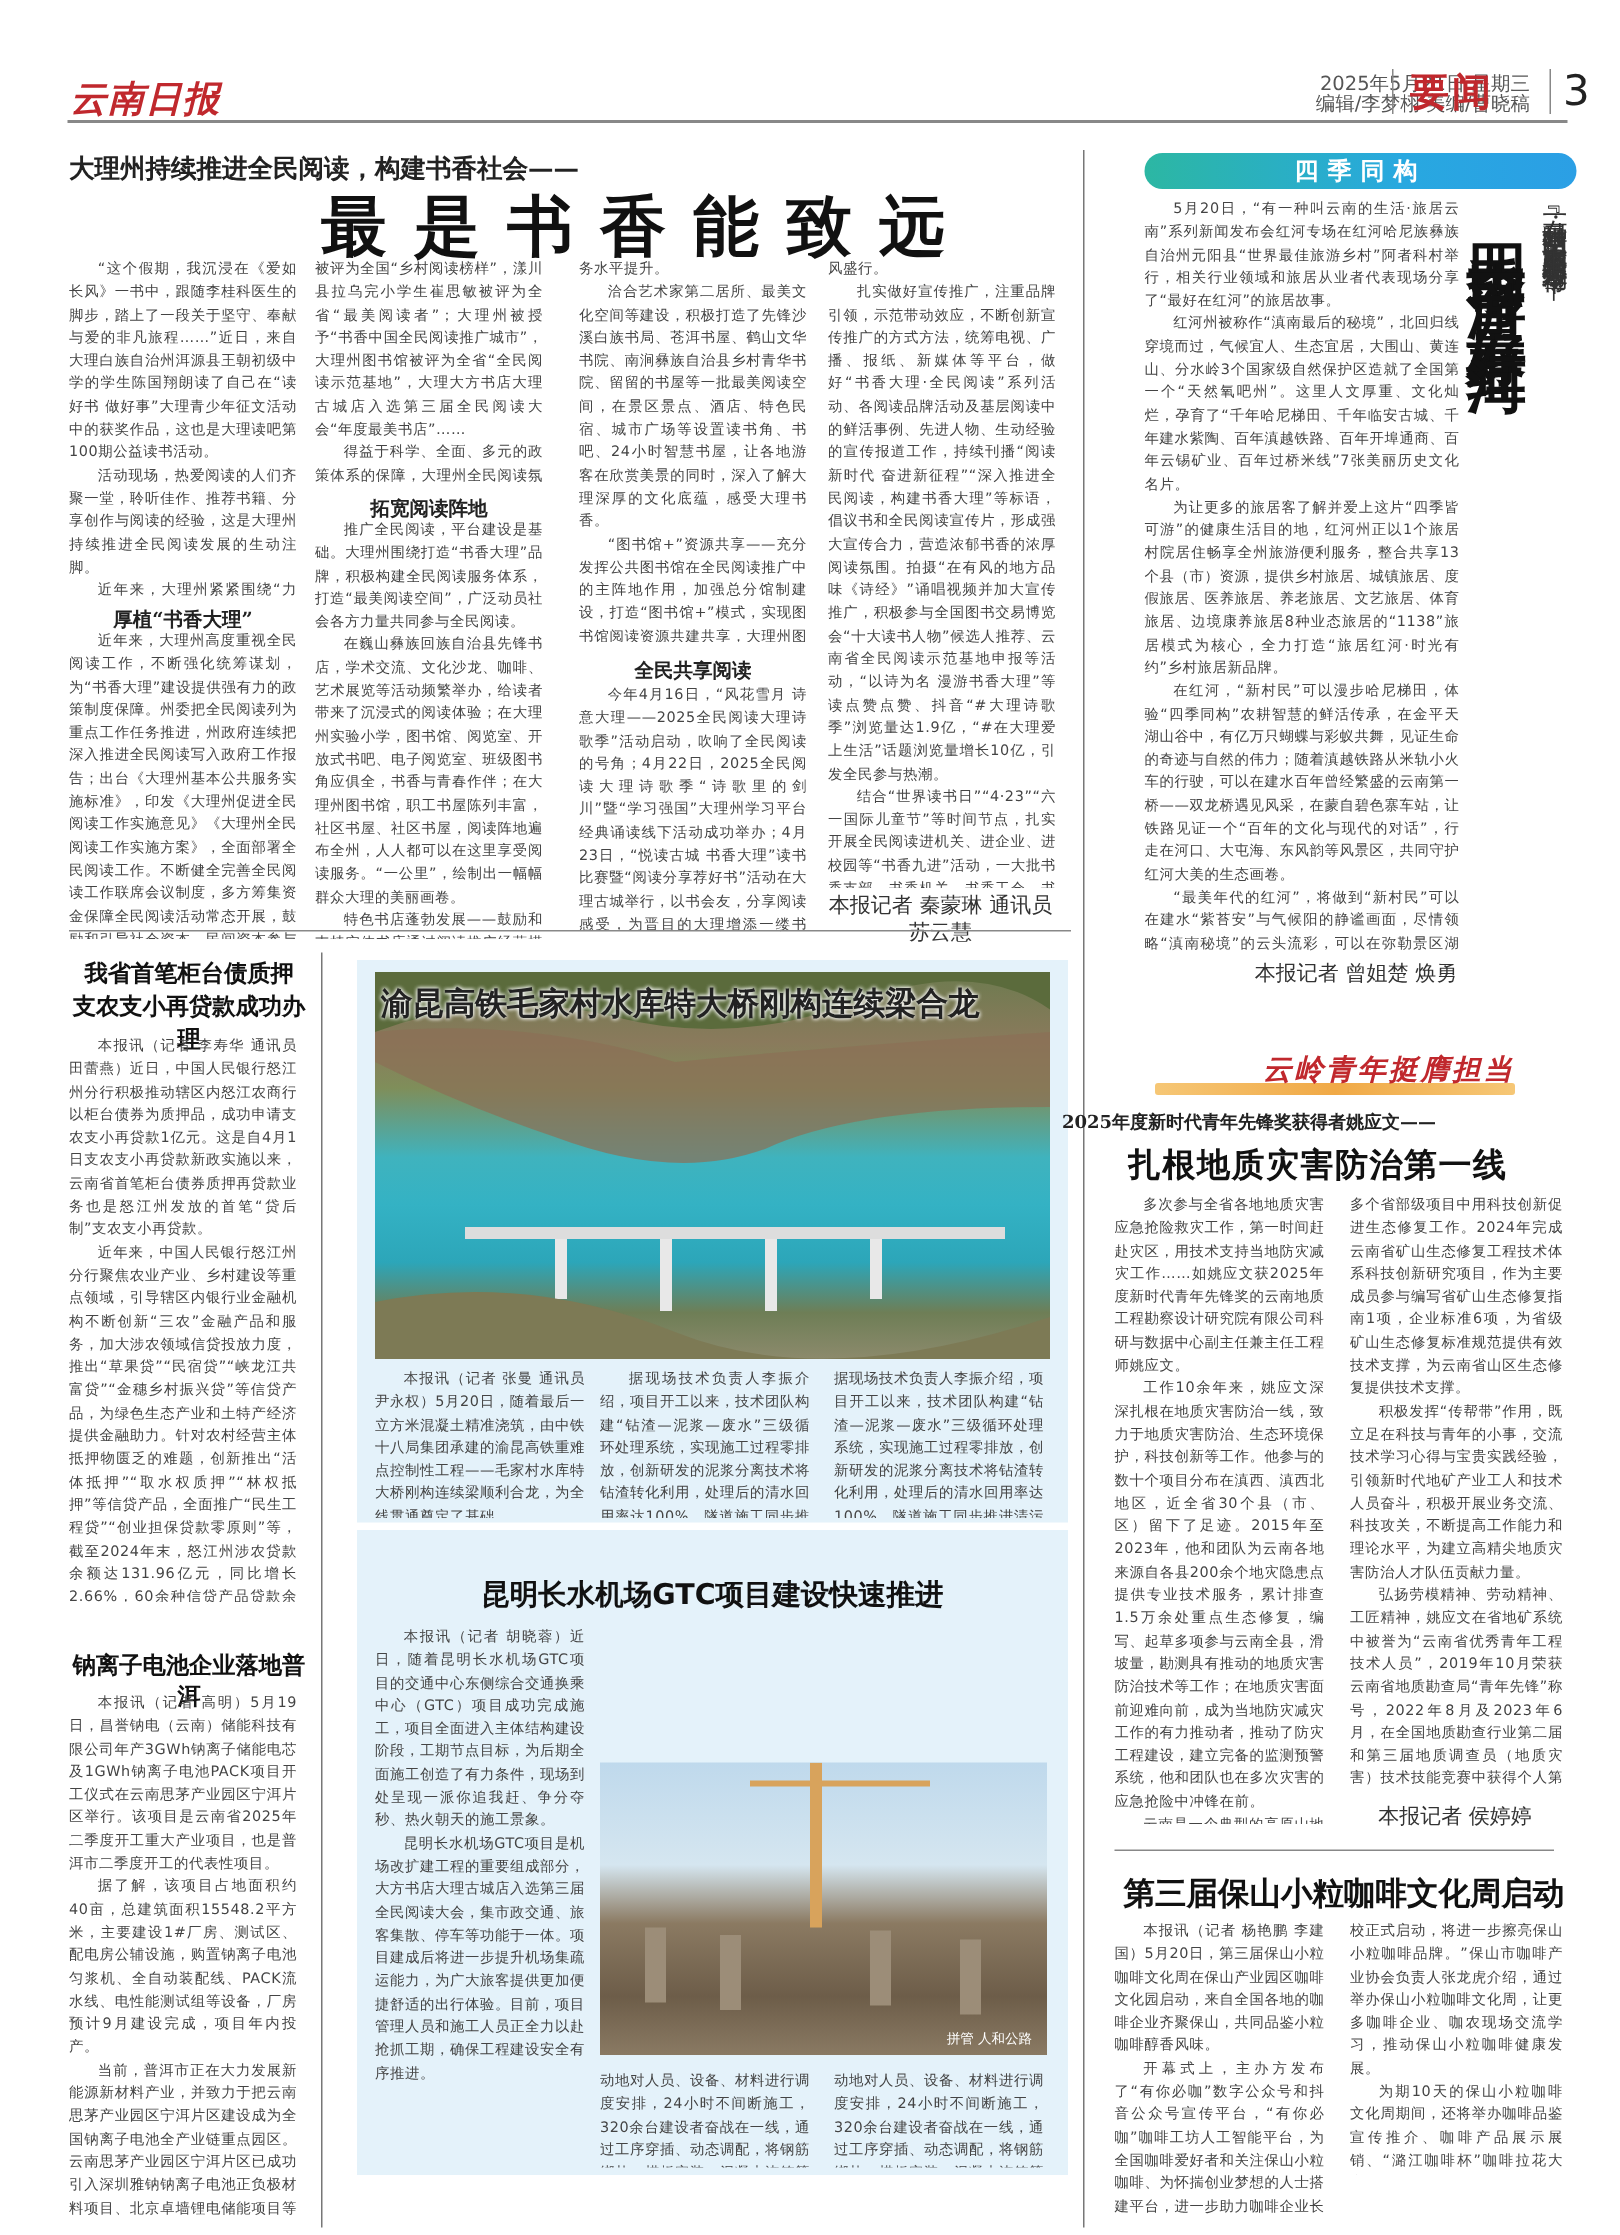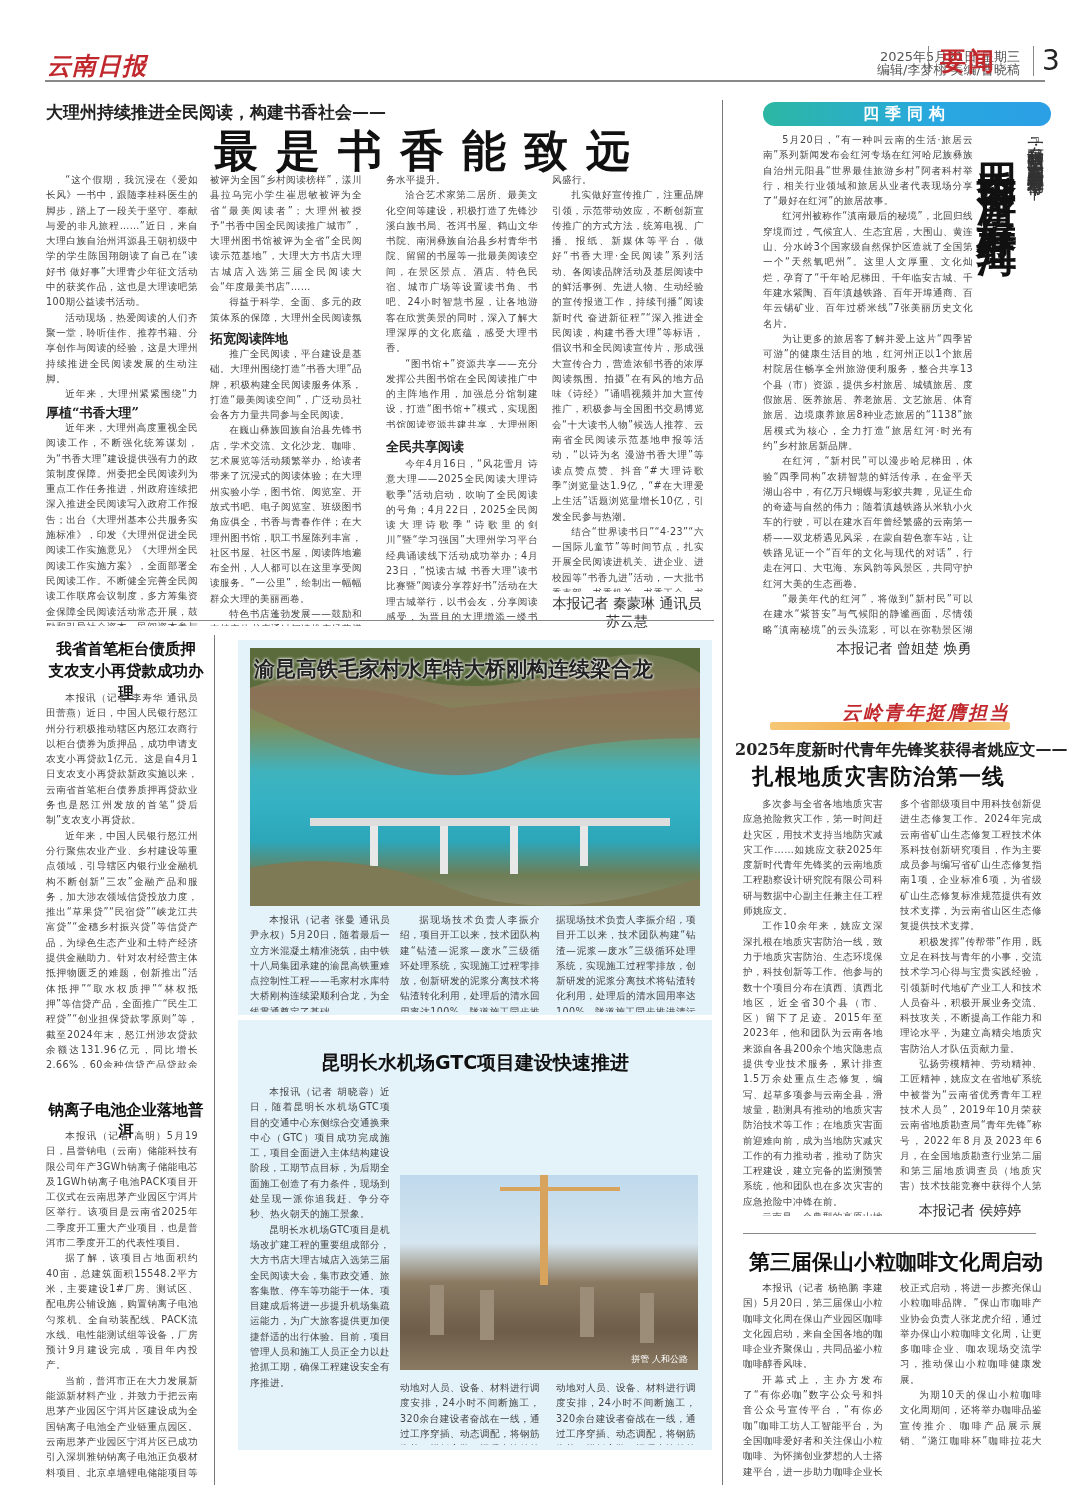--- a/index.html
+++ b/index.html
@@ -11,21 +11,21 @@
 .dateline{left:820px;top:50px;font-size:13px;color:#555;line-height:13px;text-align:right;width:200px;white-space:nowrap}
 .dateline .d1{display:block}
 .sec-div{left:1033px;top:46px;width:1px;height:30px;background:#888}
 .sec-div2{left:928px;top:46px;width:1px;height:30px;background:#888}
 .section-name{left:940px;top:44px;font-size:26px;font-weight:bold;color:#c0282d;letter-spacing:2px}
 .page-num{left:1042px;top:44px;font-size:28px;color:#222}
 .kicker{font-family:"DejaVu Serif",serif;font-weight:bold;color:#222}
 .headline{font-weight:bold;color:#111}
 .body-text{font-size:9.6px;line-height:15.3px;color:#444;text-align:justify;letter-spacing:0.4px}
 .body-text p{text-indent:2em}
-.sub{font-size:13px;font-weight:bold;margin:6px 0;color:#222;font-family:"DejaVu Serif",serif}
+.sub{font-size:13px;font-weight:bold;text-align:center;margin:6px 0;color:#222;font-family:"DejaVu Serif",serif}
 .byline{font-size:14px;text-align:center;color:#333}
 .vrule{width:1px;background:#777}
 .hrule{height:1px;background:#888}
 .blue-box{background:#e4f2fa}
 .photo{overflow:hidden}
 .yun-banner{left:763px;top:102px;width:288px;height:24px;border-radius:12px;background:linear-gradient(90deg,#2cb7a3,#28a8e0 60%,#2b9fe5);color:#fff;text-align:center;font-size:16px;font-weight:bold;line-height:24px;letter-spacing:6px}
 .vert-title{font-size:40px;font-weight:bold;color:#111;writing-mode:vertical-rl;letter-spacing:6px;line-height:42px}
 .vert-sub{font-family:"DejaVu Serif",serif;font-size:17px;color:#333;writing-mode:vertical-rl;letter-spacing:1px}
 .youth-banner{left:770px;top:700px;width:240px;height:30px}
 .img-caption{font-size:26px;font-weight:bold;color:#222;text-shadow:0 0 3px #fff,0 0 3px #fff}
@@ -175,21 +175,21 @@
   <p style="text-indent:0">动地对人员、设备、材料进行调度安排，24小时不间断施工，320余台建设者奋战在一线，通过工序穿插、动态调配，将钢筋绑扎、模板安装、混凝土浇筑等工序无缝衔接，全体员工以“战备”状态争分夺秒抓进度，确保高质量完成各项目标任务。</p>
 </div>
 <div class="abs body-text" style="left:556px;top:1380px;width:140px;height:65px;overflow:hidden">
   <p style="text-indent:0">动地对人员、设备、材料进行调度安排，24小时不间断施工，320余台建设者奋战在一线，通过工序穿插、动态调配，将钢筋绑扎、模板安装、混凝土浇筑等工序无缝衔接，全体员工以“战备”状态争分夺秒抓进度，确保高质量完成各项目标任务。</p>
 </div>
 
 <div class="abs youth-banner">
   <div style="position:absolute;left:0;right:0;bottom:0;height:8px;background:linear-gradient(90deg,#f6c776,#f0a946,#f6c776);border-radius:2px"></div>
   <div style="position:absolute;left:0;right:0;top:0;text-align:right;font-family:'DejaVu Serif',serif;font-style:italic;font-size:19px;font-weight:bold;color:#c0282d;letter-spacing:2px">云岭青年挺膺担当</div>
 </div>
-<div class="abs kicker" style="left:735px;top:740px;font-size:16px;white-space:nowrap">2025年度新时代青年先锋奖获得者姚应文——</div>
+<div class="abs kicker" style="left:708px;top:740px;font-size:12px;white-space:nowrap">2025年度新时代青年先锋奖获得者姚应文——</div>
 <div class="abs headline" style="left:752px;top:762px;font-size:22px;letter-spacing:1px;white-space:nowrap">扎根地质灾害防治第一线</div>
 <div class="abs body-text" style="left:743px;top:796px;width:140px;height:420px;overflow:hidden">
   <p>多次参与全省各地地质灾害应急抢险救灾工作，第一时间赶赴灾区，用技术支持当地防灾减灾工作……如姚应文获2025年度新时代青年先锋奖的云南地质工程勘察设计研究院有限公司科研与数据中心副主任兼主任工程师姚应文。</p>
   <p>工作10余年来，姚应文深深扎根在地质灾害防治一线，致力于地质灾害防治、生态环境保护，科技创新等工作。他参与的数十个项目分布在滇西、滇西北地区，近全省30个县（市、区）留下了足迹。2015年至2023年，他和团队为云南各地来源自各县200余个地灾隐患点提供专业技术服务，累计排查1.5万余处重点生态修复，编写、起草多项参与云南全县，滑坡量，勘测具有推动的地质灾害防治技术等工作；在地质灾害面前迎难向前，成为当地防灾减灾工作的有力推动者，推动了防灾工程建设，建立完备的监测预警系统，他和团队也在多次灾害的应急抢险中冲锋在前。</p>
   <p>云南是一个典型的高原山地省份，山高谷深，板块破碎，地质灾害多发易发频发，姚应文深知防治地质灾害的重要性，练就了不怕苦、不怕累的坚韧，多年来不断学习，干于为先，出色地完成了一系列防灾减灾和生态环境保护重大任务。10余年来，他作为主要成员主持和参与完成项目60余项，涵盖地质灾害调查评价及技术咨询、防灾规划、勘察设计、土地整治、生态修复等；在</p>
 </div>
 <div class="abs body-text" style="left:900px;top:796px;width:142px;height:400px;overflow:hidden">
   <p style="text-indent:0">多个省部级项目中用科技创新促进生态修复工作。2024年完成云南省矿山生态修复工程技术体系科技创新研究项目，作为主要成员参与编写省矿山生态修复指南1项，企业标准6项，为省级矿山生态修复标准规范提供有效技术支撑，为云南省山区生态修复提供技术支撑。</p>
   <p>积极发挥“传帮带”作用，既立足在科技与青年的小事，交流技术学习心得与宝贵实践经验，引领新时代地矿产业工人和技术人员奋斗，积极开展业务交流、科技攻关，不断提高工作能力和理论水平，为建立高精尖地质灾害防治人才队伍贡献力量。</p>
   <p>弘扬劳模精神、劳动精神、工匠精神，姚应文在省地矿系统中被誉为“云南省优秀青年工程技术人员”，2019年10月荣获云南省地质勘查局“青年先锋”称号，2022年8月及2023年6月，在全国地质勘查行业第二届和第三届地质调查员（地质灾害）技术技能竞赛中获得个人第一名及全国总团体第二名，是云南省在该赛事的最高成绩。荣获“云南省地质调查员（地质灾害）技术状元”“优秀地质调查员”“首届云南地矿工匠”等荣誉称号，并荣获2023年云南省“最美职工”年度人物表彰及2024年全国五一劳动奖章荣誉。</p>

